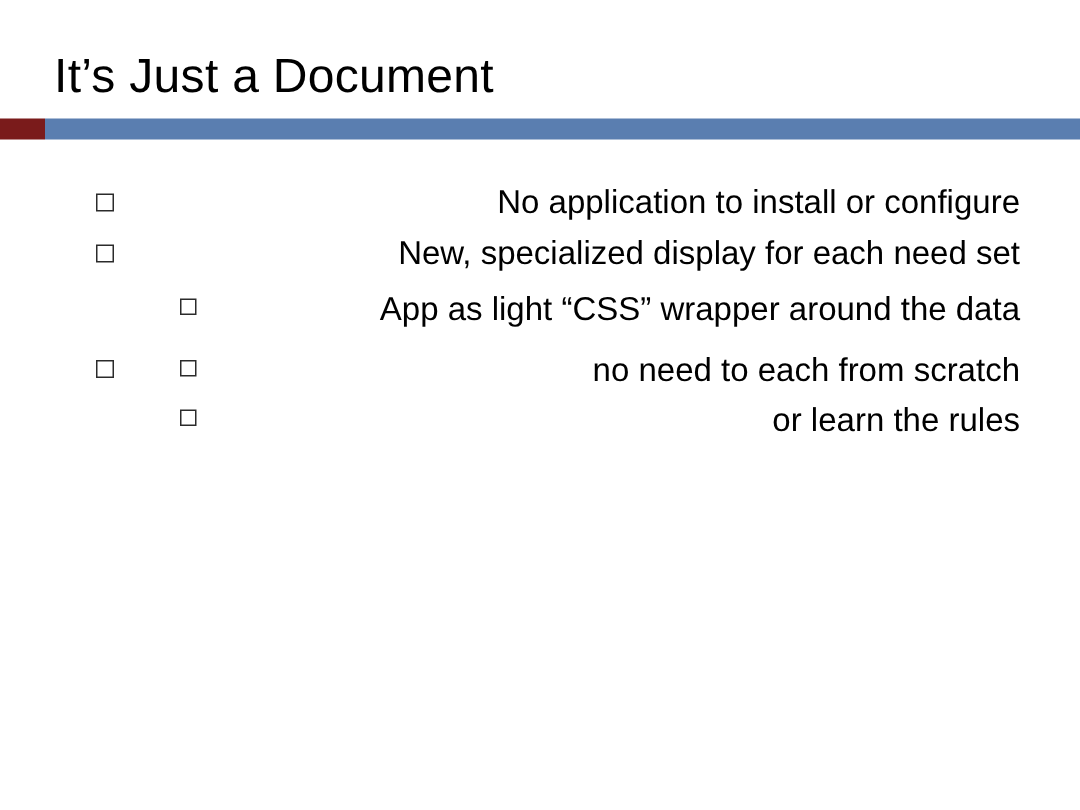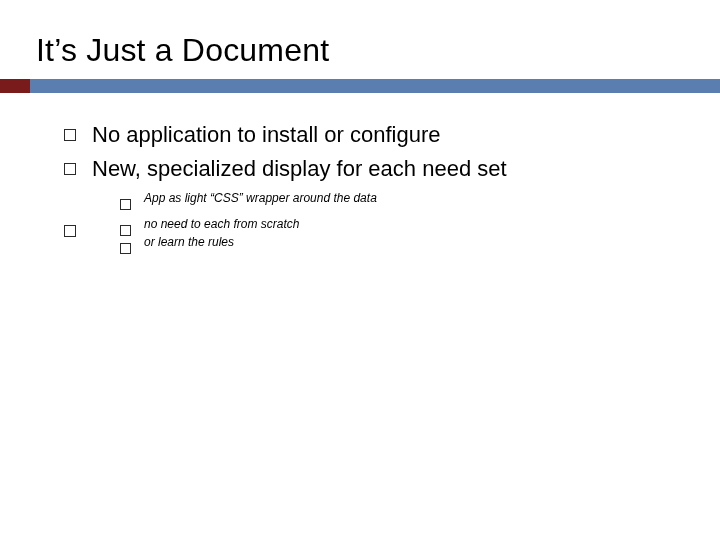--- a/index.html
+++ b/index.html
@@ -19,20 +19,21 @@
     }
     .divider {
       display: flex;
       height: 14px;
       width: 100%;
     }
     .divider .red { width: 30px; background: #7a1b1b; }
     .divider .blue { flex: 1; background: #5a7eb0; }
     .content {
       padding: 26px 40px 0 64px;
+      text-align: right;
     }
     ul.level1 {
       list-style: none;
     }
     ul.level1 > li {
       position: relative;
       font-size: 22px;
       line-height: 1.45;
       padding-left: 28px;
       margin-bottom: 2px;
@@ -46,24 +47,23 @@
       height: 10px;
       border: 1.6px solid #2b2b2b;
       background: transparent;
     }
     ul.level2 {
       list-style: none;
       margin: 4px 0 8px 28px;
     }
     ul.level2 > li {
       position: relative;
-      font-size: 12px;
+      font-size: 22px;
       line-height: 1.5;
       padding-left: 24px;
-      font-style: italic;
     }
     ul.level2 > li::before {
       content: "";
       position: absolute;
       left: 0;
       top: 10px;
       width: 9px;
       height: 9px;
       border: 1.5px solid #2b2b2b;
       background: transparent;

